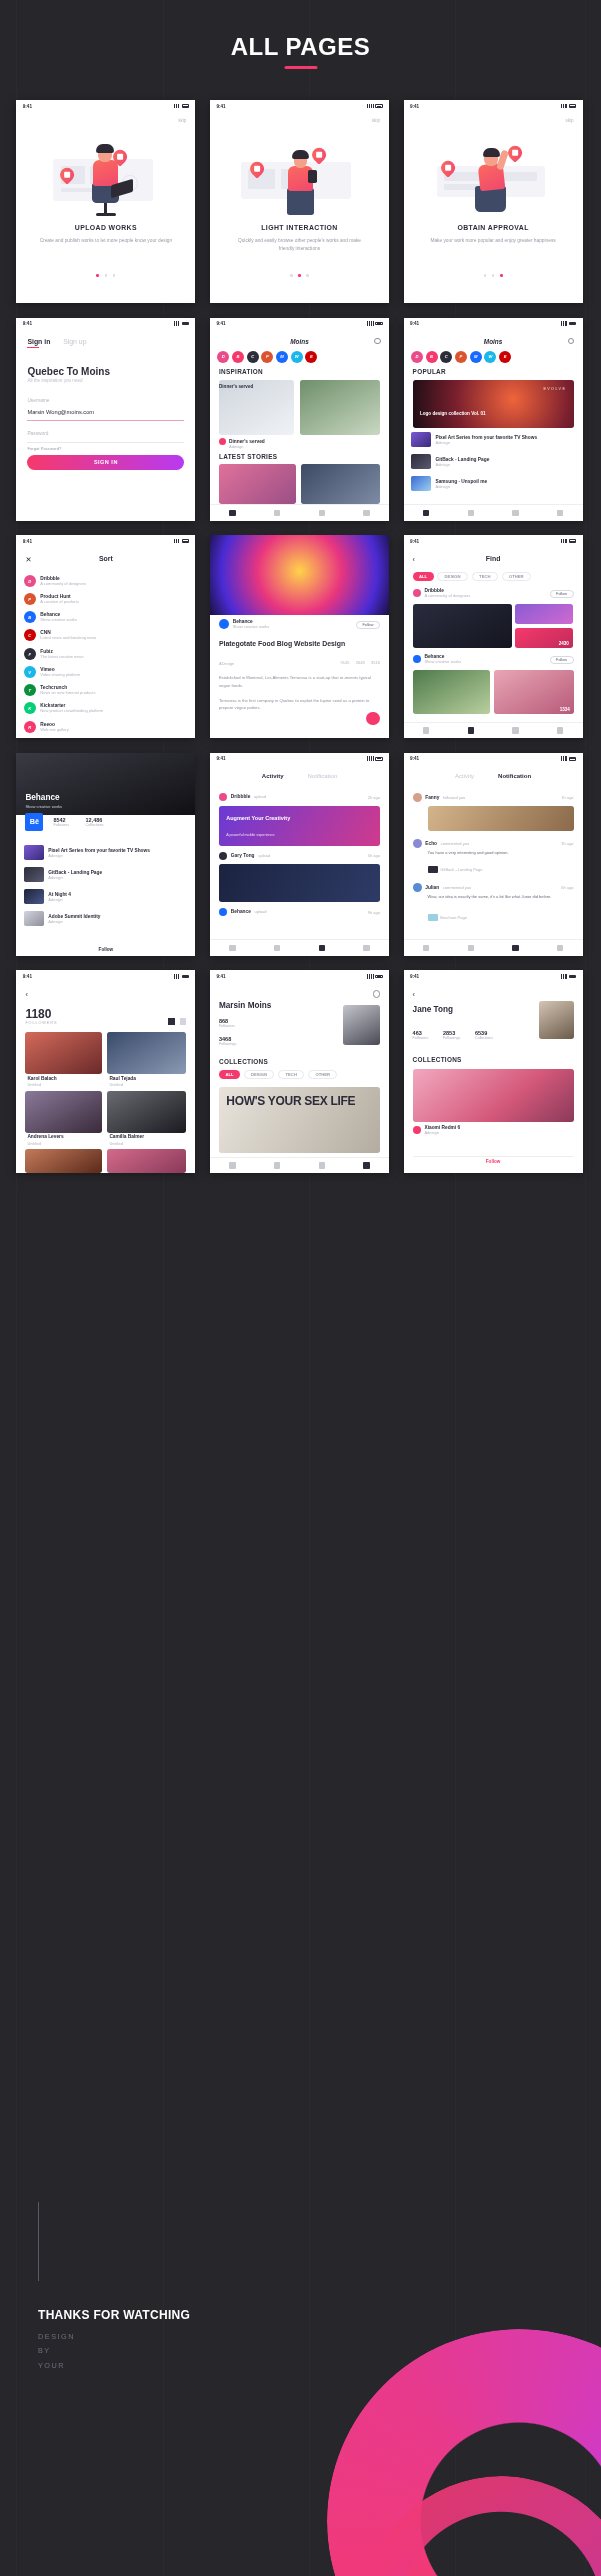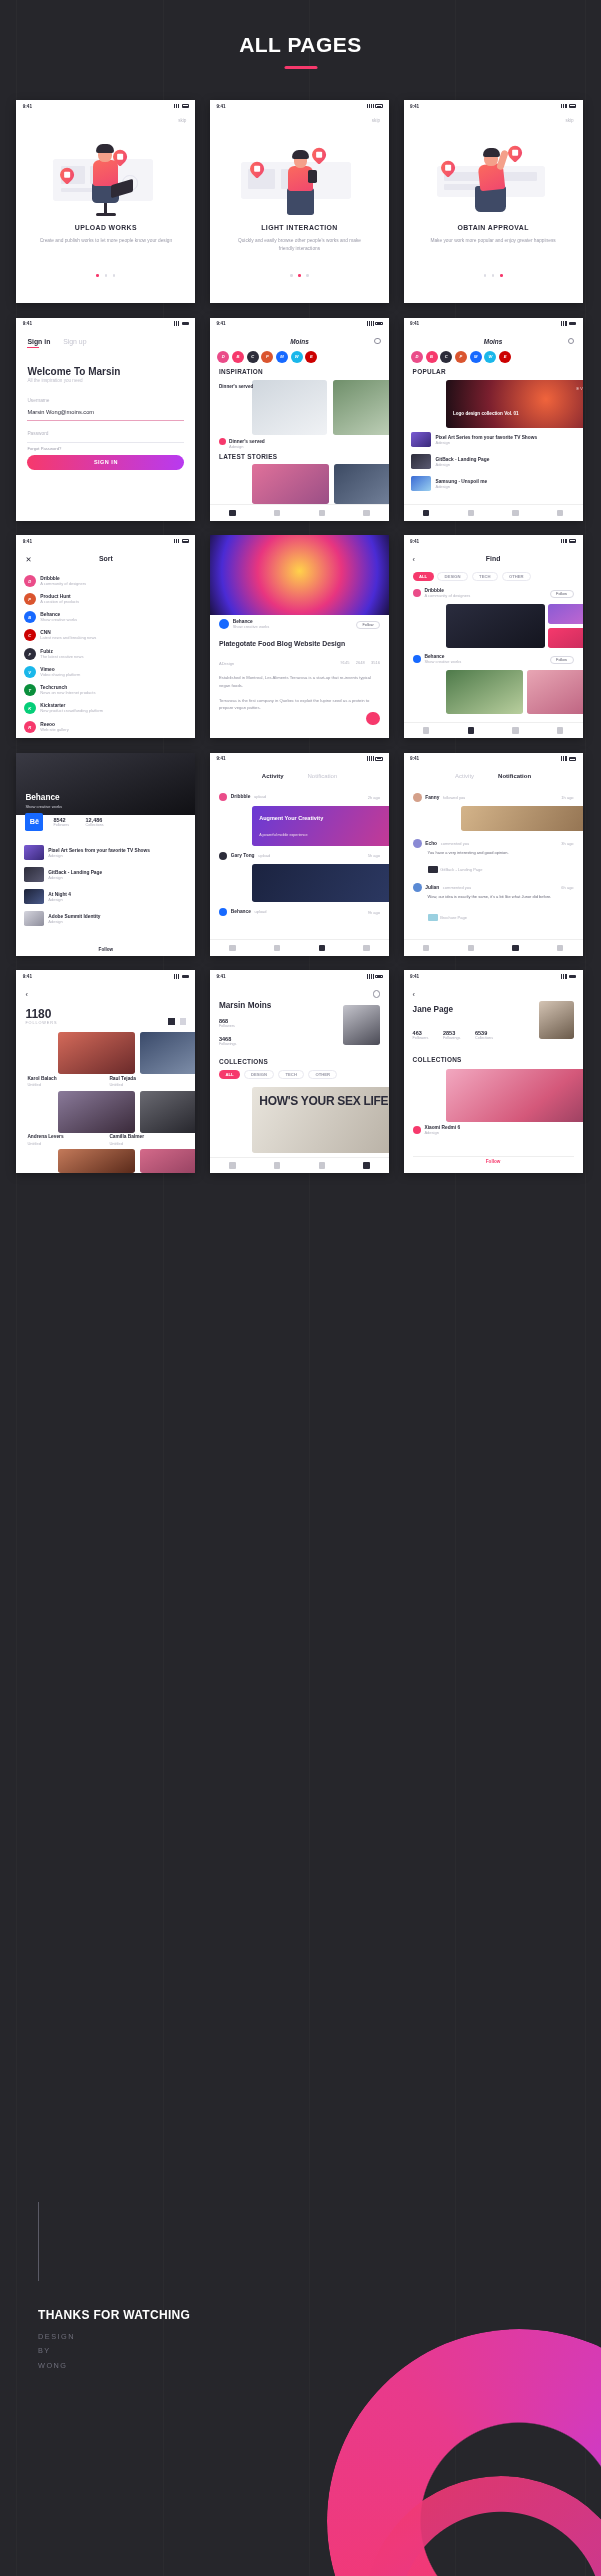--- a/index.html
+++ b/index.html
@@ -7,21 +7,21 @@
   body {
     width: 601px; height: 2576px; position: relative; overflow: hidden;
     font-family: "Liberation Sans", sans-serif;
   }
   .board { position: absolute; inset: 0; background: #26262b; }
   .vline { position: absolute; top: 0; bottom: 0; width: 0.9px; background: rgba(255,255,255,.025); }
 
   
   .page-title {
     position: absolute; top: 33px; left: 0; right: 0; text-align: center;
-    color: #fff; font-size: 21px; font-weight: bold; letter-spacing: 0.5px;
+    color: #fff; font-size: 24px; font-weight: bold; letter-spacing: 0.5px;
     font-family: "Liberation Sans", sans-serif;
   }
   .title-rule {
     position: absolute; top: 66px; left: 50%; transform: translateX(-50%);
     width: 33px; height: 2.7px; background: #f6396c; border-radius: 1.8px;
   }
 
   
   .grid { position: absolute; top: 100px; left: 16.4px; width: 568px; }
   .row { display: flex; gap: 14.6px; margin-bottom: 14.6px; }
@@ -89,21 +89,21 @@
     display:flex; align-items:center; justify-content:center; letter-spacing:0.5px;
   }
   .brand { position:absolute; top:20px; left:0; right:0; text-align:center; font-size:6.4px; font-weight:bold; color:#2c2c3a; font-style:italic; }
   .sec-h { position:absolute; left:9px; font-size:6.4px; font-weight:bold; color:#2c2c3a; letter-spacing:0.3px; }
   .avrow { position:absolute; top:33px; left:7.3px; right:7.3px; display:flex; gap:2.7px; align-items:center; }
   .av { width:12px; height:12px; border-radius:50%; flex:0 0 12px; display:flex; align-items:center; justify-content:center; color:#fff; font-size:4.1px; font-weight:bold; }
   .nav { position:absolute; bottom:0; left:0; right:0; height:16.4px; border-top:0.5px solid #eee; display:flex; align-items:center; justify-content:space-around; }
   .nav i { width:6.4px; height:6.4px; display:block; opacity:.55; background:#9a9aa8;
     -webkit-mask-size:contain; mask-size:contain; border-radius:0.9px; }
   .nav i.on { opacity:1; background:#2c2c3a; }
-  .thumb { border-radius:2.7px; overflow:hidden; position:absolute;margin-left:33px; }
+  .thumb { border-radius:2.7px; overflow:hidden; position:absolute; }
   .cap { font-size:4.8px; color:#2c2c3a; font-weight:bold; }
   .sub { font-size:4px; color:#b2b2be; }
   .pill { display:inline-flex; align-items:center; justify-content:center; height:9px; padding:0 6.4px; border-radius:5.5px; font-size:4.2px; font-weight:bold; }
   .pill.on { background:#f6396c; color:#fff; }
   .pill.off { background:#fff; color:#9a9aa8; border:0.5px solid #e9e9f0; }
   .follow-btn { position:absolute; height:8.2px; padding:0 5.5px; border:0.5px solid #d9d9e2; border-radius:4.6px; font-size:3.8px; color:#5a5a6a; display:flex; align-items:center; }
   .list-item { position:absolute; left:7.3px; right:7.3px; height:18px; display:flex; align-items:center; gap:4.6px; }
   .li-th { width:20px; height:14.6px; border-radius:1.8px; flex:0 0 20px; }
   .stat-n { font-size:5.5px; font-weight:bold; color:#2c2c3a; }
   .stat-l { font-size:3.7px; color:#aeaebb; }
@@ -267,21 +267,21 @@
           <span>9:41</span>
           <span class="status-right">
               <i class="bars"></i>
               <i class="batt"></i>
             </span>
         </div>
         <div class="tabline">
           <span class="t on">Sign in</span>
           <span class="t off">Sign up</span>
         </div>
-        <div class="wel-h">Welcome To Marsin</div>
+        <div class="wel-h">Quebec To Moins</div>
         <div class="wel-s">All the inspiration you need</div>
 
         <div class="fld-l" style="top:80px">Username</div>
         <div class="fld-v" style="top:91px">Marsin Wong@moins.com</div>
         <div class="fld-u" style="top:102px"></div>
 
         <div class="fld-l" style="top:113px">Password</div>
         <div class="fld-u grey" style="top:124px"></div>
         <div class="fld-l" style="top:128px;font-size:4.2px;color:#9a9aa8">Forgot Password?</div>
 
@@ -765,21 +765,21 @@
 
       <div class="phone">
         <div class="status">
           <span>9:41</span>
           <span class="status-right">
               <i class="bars"></i>
               <i class="batt"></i>
             </span>
         </div>
         <div style="position:absolute;top:20px;left:9px;font-size:7.3px;color:#2c2c3a">‹</div>
-        <div style="position:absolute;top:35px;left:9px;font-size:8.2px;font-weight:bold;color:#2c2c3a">Jane Page</div>
+        <div style="position:absolute;top:35px;left:9px;font-size:8.2px;font-weight:bold;color:#2c2c3a">Jane Tong</div>
         <div class="thumb" style="right:9px;top:31px;width:35px;height:38px;background:linear-gradient(150deg,#d4c4b4,#6a5a4a)"></div>
         <div style="position:absolute;top:60px;left:9px;display:flex;gap:14.6px">
           <div>
               <div class="stat-n">463</div>
               <div class="stat-l">Followers</div>
             </div>
           <div>
               <div class="stat-n">2853</div>
               <div class="stat-l">Followings</div>
             </div>
@@ -801,19 +801,19 @@
       </div>
     </div>
 
   </div>
 
   <div class="footer">
     <div class="foot-line"></div>
     <div class="thanks">THANKS FOR WATCHING</div>
     <div class="credit" style="top:185px">DESIGN</div>
     <div class="credit" style="top:199px">BY</div>
-    <div class="credit" style="top:214px">WONG</div>
+    <div class="credit" style="top:214px">YOUR</div>
     <div class="ring"></div>
     <div class="ring2"></div>
   </div>
 
 </div>
 
 
 </body></html>

